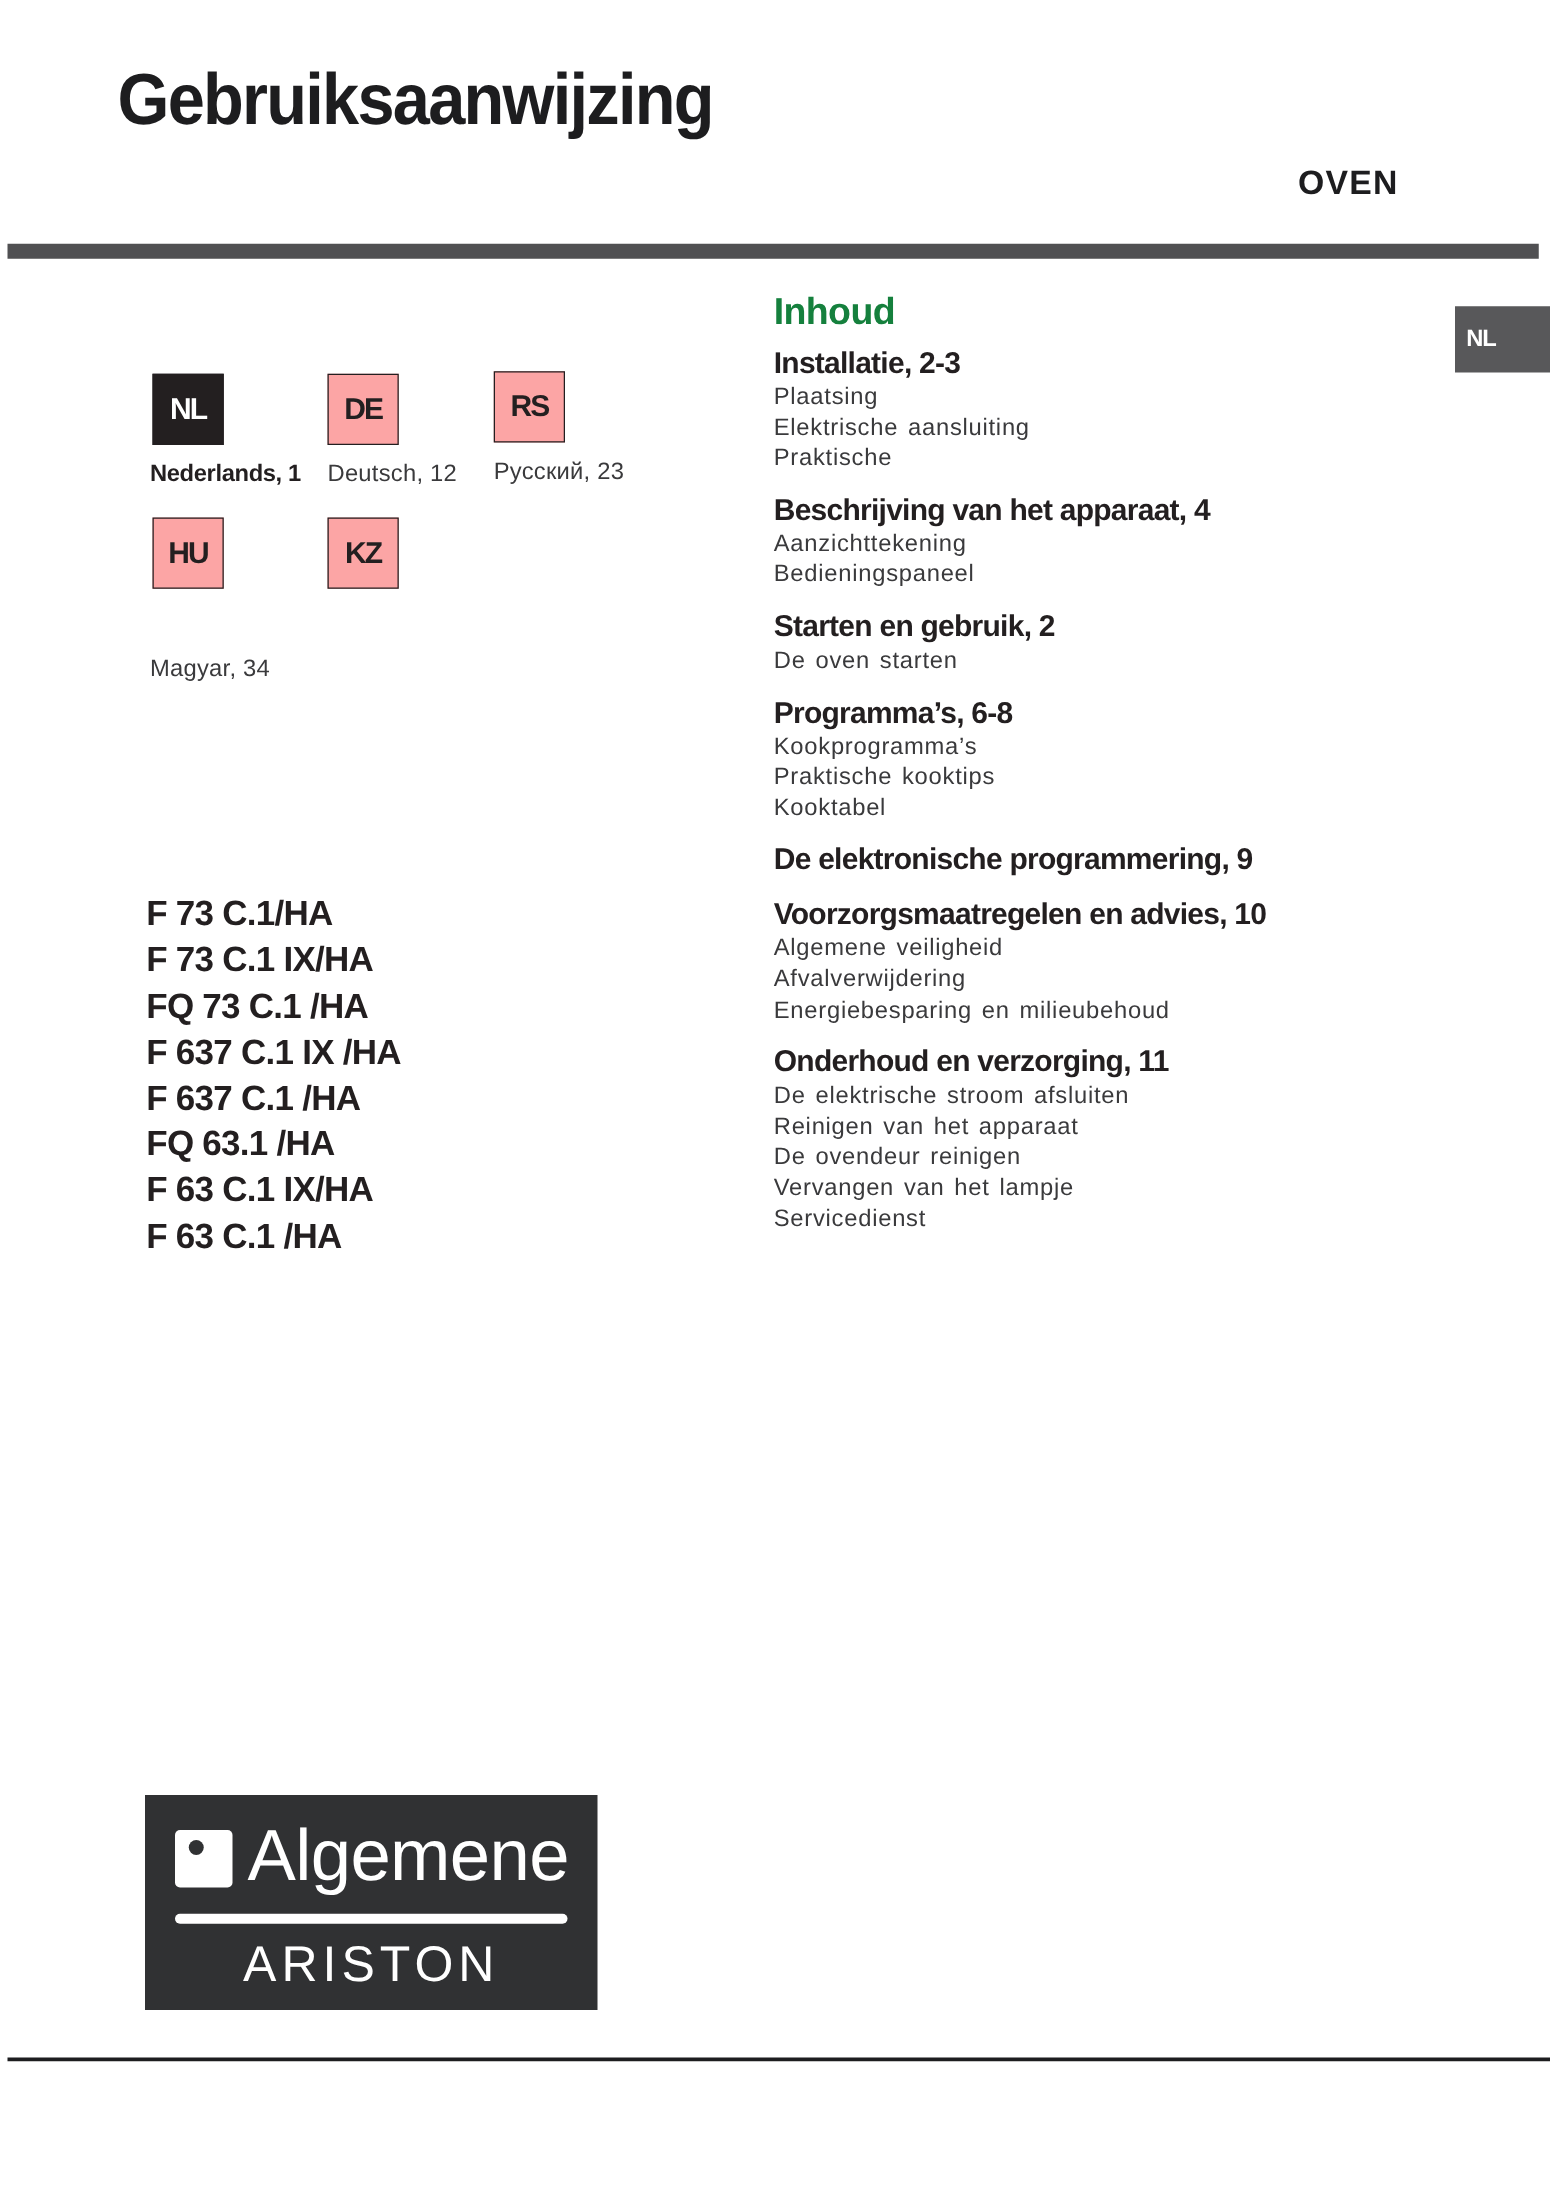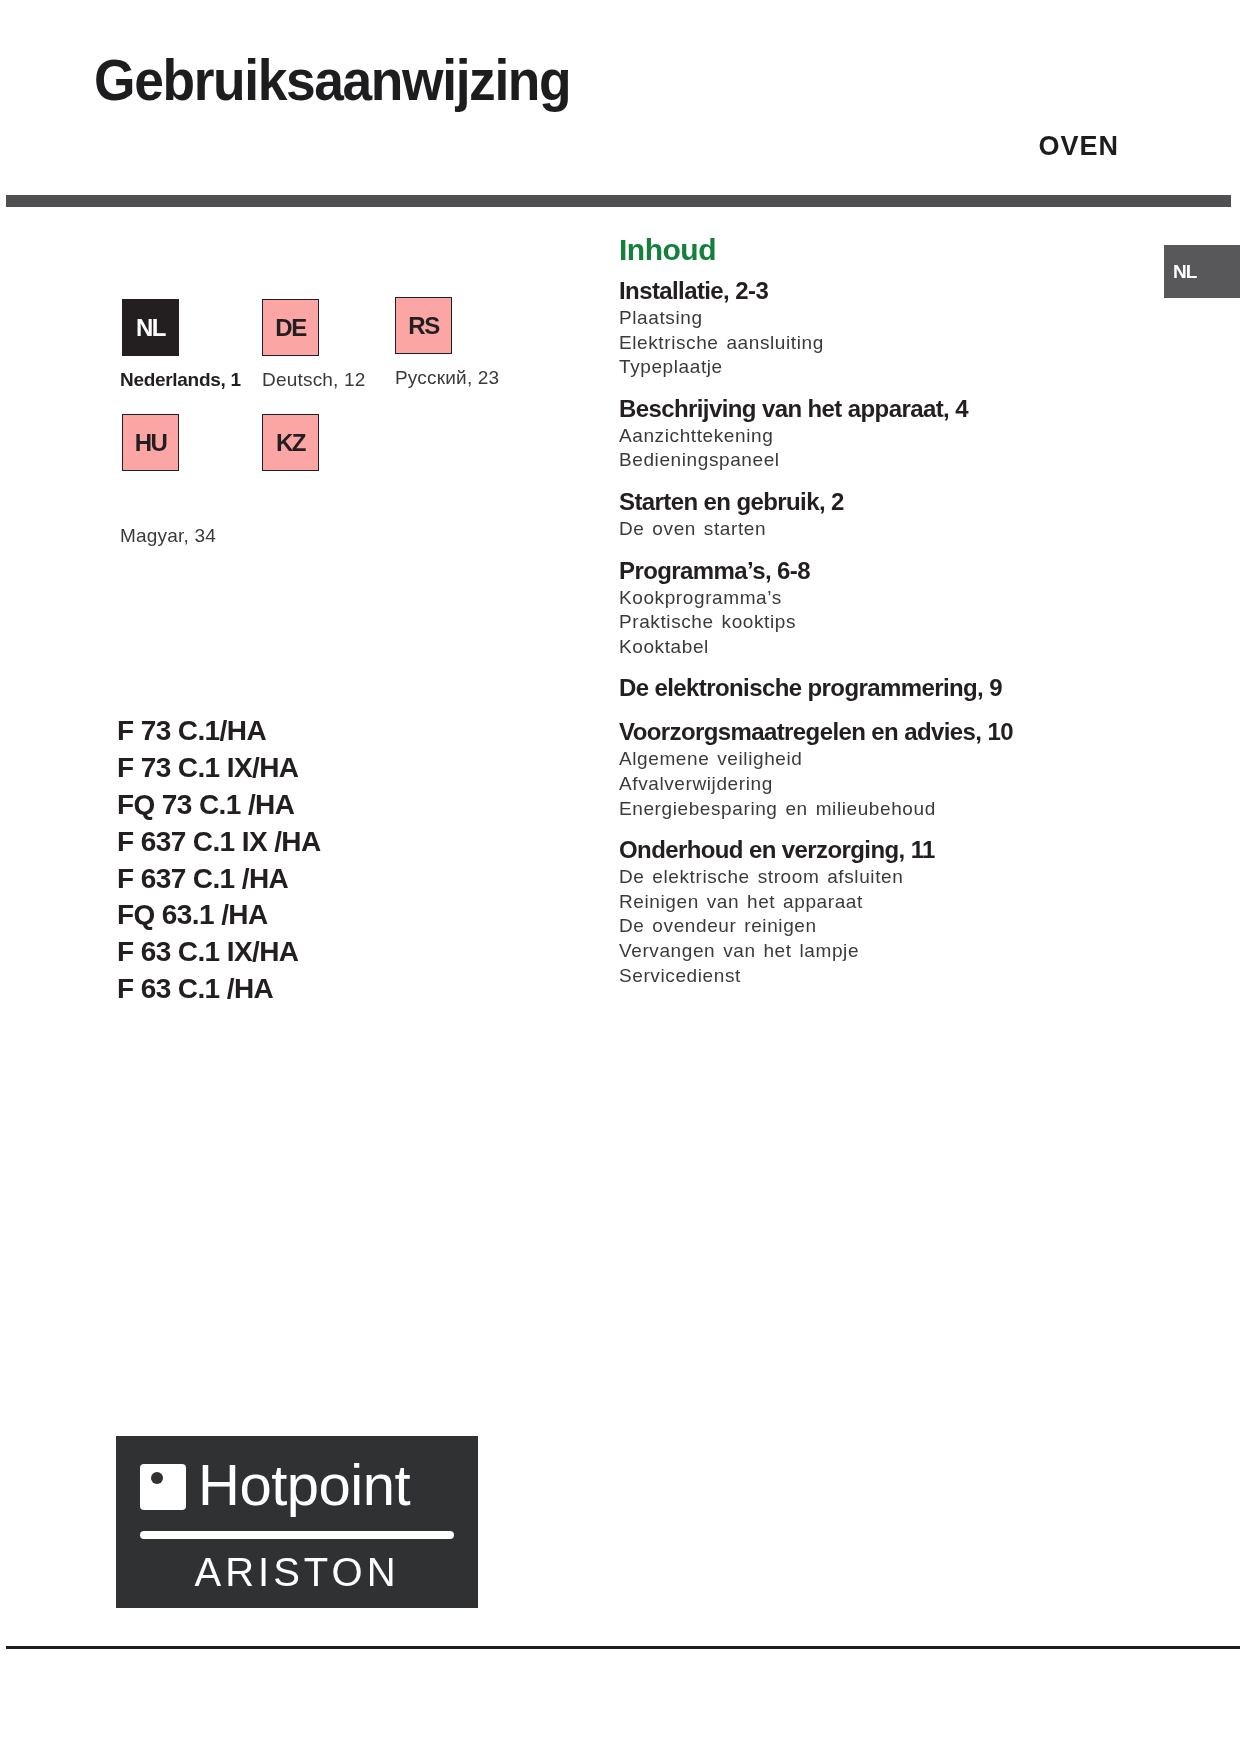--- a/index.html
+++ b/index.html
@@ -72,21 +72,21 @@
   <div class="model">F 63 C.1 /HA</div>
 </div>
 
 <div class="abs toc">
   <div class="toc-title">Inhoud</div>
 
   <div class="toc-section">
     <div class="toc-heading">Installatie, 2-3</div>
     <div class="toc-item">Plaatsing</div>
     <div class="toc-item">Elektrische aansluiting</div>
-    <div class="toc-item">Typeplaatje</div>
+    <div class="toc-item">Praktische</div>
   </div>
 
   <div class="toc-section">
     <div class="toc-heading">Beschrijving van het apparaat, 4</div>
     <div class="toc-item">Aanzichttekening</div>
     <div class="toc-item">Bedieningspaneel</div>
   </div>
 
   <div class="toc-section">
     <div class="toc-heading">Starten en gebruik, 2</div>
@@ -118,18 +118,18 @@
     <div class="toc-item">De ovendeur reinigen</div>
     <div class="toc-item">Vervangen van het lampje</div>
     <div class="toc-item">Servicedienst</div>
   </div>
 </div>
 
 <div class="abs logo">
   <div class="logo-square">
     <div class="logo-dot"></div>
   </div>
-  <div class="logo-hotpoint">Hotpoint</div>
+  <div class="logo-hotpoint">Algemene</div>
   <div class="logo-line"></div>
   <div class="logo-ariston">ARISTON</div>
 </div>
 
 <div class="abs bottomline"></div>
 
 </body></html>

